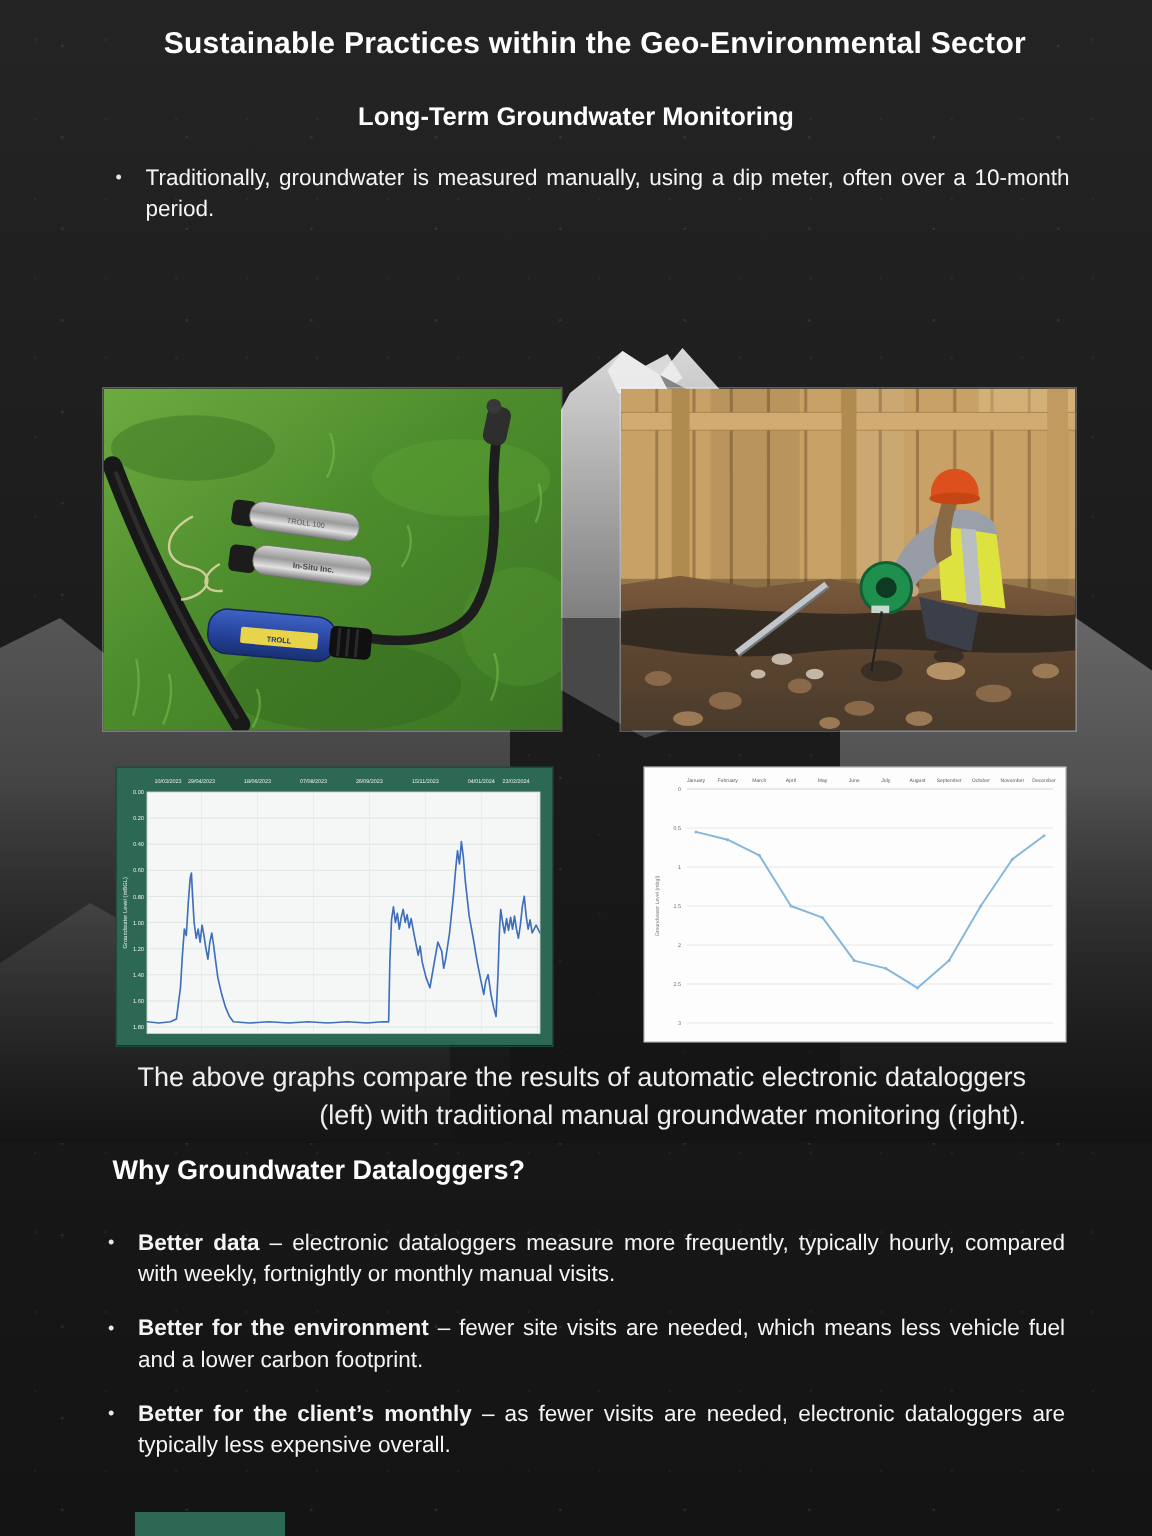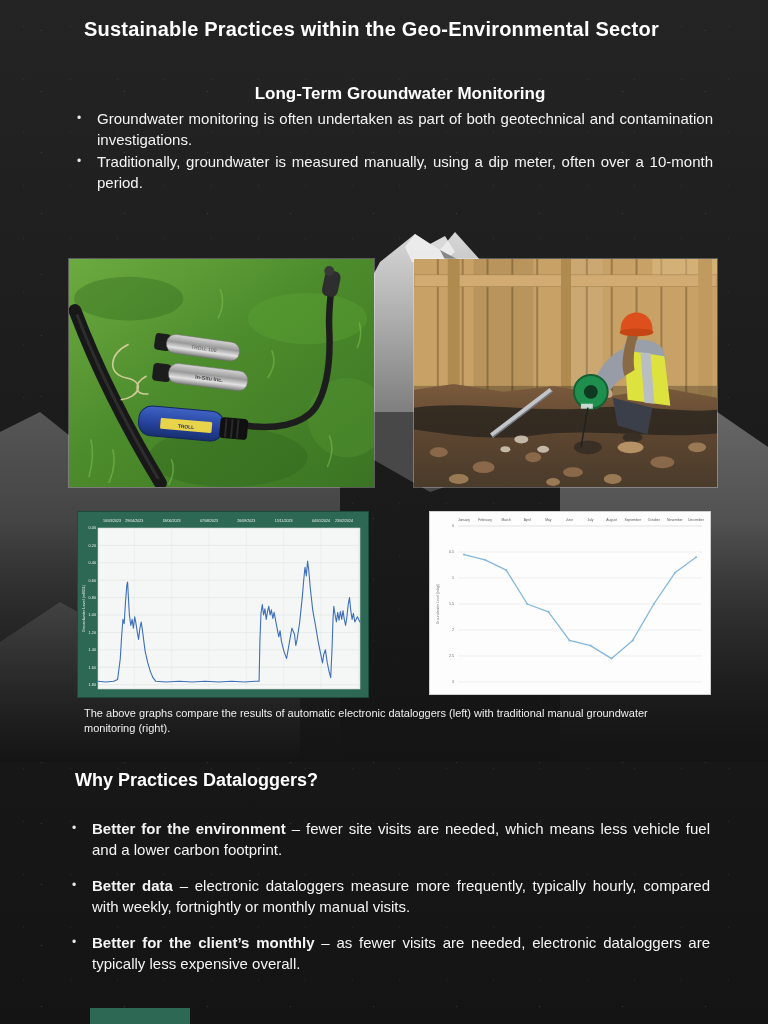--- a/index.html
+++ b/index.html
@@ -9,44 +9,44 @@
     background-color:#1a1a1a;
     background-image:
       radial-gradient(circle, rgba(255,255,255,.10) .6px, transparent 1.1px),
       radial-gradient(circle, rgba(255,255,255,.05) .6px, transparent 1.2px),
       linear-gradient(180deg,#242424 0%,#1b1b1b 45%,#141414 100%);
     background-size:83px 61px,47px 53px,100% 100%;
   }
   .mountain{position:absolute;left:0;top:222px;width:768px;height:540px;z-index:1;pointer-events:none;}
   .content{position:absolute;inset:0;z-index:2;}
   .page-title{
-    position:absolute;top:16px;left:84px;width:600px;text-align:left;
+    position:absolute;top:16px;left:84px;width:600px;text-align:right;
     font-size:20px;font-weight:700;line-height:1.3;letter-spacing:.2px;margin:0;
   }
   .page-subtitle{
     position:absolute;top:68px;left:84px;width:600px;text-align:center;
-    font-size:17px;font-weight:700;margin:16px;
+    font-size:17px;font-weight:700;margin:0;
   }
   .intro-list{
     position:absolute;top:108px;left:75px;width:638px;margin:0;padding:0;list-style:none;
     font-size:15px;line-height:21px;color:#f4f4f4;text-align:justify;
   }
   .intro-list li{position:relative;padding-left:22px;margin:0 0 1px 0;}
   .intro-list li::before{content:"•";position:absolute;left:2px;top:0;font-size:12px;color:#e8e8e8;}
   .photo{position:absolute;top:258px;height:230px;overflow:hidden;border:1px solid rgba(255,255,255,.28);box-sizing:border-box;}
   .photo svg{display:block;width:100%;height:100%;}
   .photo-left{left:68px;width:307px;}
   .photo-right{left:413px;width:305px;}
   .chart{position:absolute;overflow:hidden;}
   .chart svg{display:block;width:100%;height:100%;}
   .chart-left{left:78px;top:512px;width:290px;height:185px;box-shadow:0 0 0 1px #1d4a3b;}
   .chart-right{left:430px;top:512px;width:280px;height:182px;box-shadow:0 0 0 1px #cfcfcf;}
   .caption{
-    position:absolute;top:706px;left:84px;width:600px;text-align:left;
-    font-size:11px;line-height:1.4;color:#efefef;
+    position:absolute;top:706px;left:84px;width:600px;text-align:right;
+    font-size:18px;line-height:1.4;color:#efefef;
   }
   .why-heading{
     position:absolute;top:770px;left:75px;margin:0;
     font-size:18px;font-weight:700;color:#ffffff;
   }
   .why-list{
     position:absolute;top:818px;left:72px;width:638px;margin:0;padding:0;list-style:none;
     font-size:15px;line-height:21px;color:#f4f4f4;text-align:justify;
   }
   .why-list li{position:relative;padding-left:20px;margin:0 0 15px 0;}
@@ -86,21 +86,20 @@
     <polygon points="560,190 610,170 660,215 710,185 768,225 768,540 560,540" fill="url(#gRight)"></polygon>
     <polygon points="0,420 60,380 150,430 230,400 300,450 300,540 0,540" fill="#828282" opacity=".45"></polygon>
     <rect x="0" y="300" width="768" height="240" fill="url(#gFade)"></rect>
   </svg>
 
   <div class="content">
     <h1 class="page-title">Sustainable Practices within the Geo-Environmental Sector</h1>
     <h2 class="page-subtitle">Long-Term Groundwater Monitoring</h2>
 
     <ul class="intro-list">
-      <li>Groundwater monitoring is often undertaken as part of both geotechnical and contamination investigations.</li>
       <li>Traditionally, groundwater is measured manually, using a dip meter, often over a 10-month period.</li>
     </ul>
 
     <div class="photo photo-left">
       <svg viewBox="0 0 307 230" preserveAspectRatio="none">
         <defs>
           <linearGradient id="grass" x1="0" y1="0" x2="1" y2="1">
             <stop offset="0" stop-color="#6cab40"></stop>
               <stop offset=".45" stop-color="#4d8c2c"></stop>
               <stop offset="1" stop-color="#3a7423"></stop>
@@ -317,23 +316,23 @@
           <circle cx="181.63636363636363" cy="146.6" r="1" fill="#85b7dc"></circle>
           <circle cx="202.72727272727272" cy="128.4" r="1" fill="#85b7dc"></circle>
           <circle cx="223.8181818181818" cy="92" r="1" fill="#85b7dc"></circle>
           <circle cx="244.9090909090909" cy="60.8" r="1" fill="#85b7dc"></circle>
           <circle cx="266" cy="45.199999999999996" r="1" fill="#85b7dc"></circle>
         </svg>
     </div>
 
     <div class="caption">The above graphs compare the results of automatic electronic dataloggers (left) with traditional manual groundwater monitoring (right).</div>
 
-    <h3 class="why-heading">Why Practices Dataloggers?</h3>
+    <h3 class="why-heading">Why Groundwater Dataloggers?</h3>
 
     <ul class="why-list">
+      <li><span class="lead">Better data</span><span> – electronic dataloggers measure more frequently, typically hourly, compared with weekly, fortnightly or monthly manual visits.</span></li>
       <li><span class="lead">Better for the environment</span><span> – fewer site visits are needed, which means less vehicle fuel and a lower carbon footprint.</span></li>
-      <li><span class="lead">Better data</span><span> – electronic dataloggers measure more frequently, typically hourly, compared with weekly, fortnightly or monthly manual visits.</span></li>
       <li><span class="lead">Better for the client’s monthly</span><span> – as fewer visits are needed, electronic dataloggers are typically less expensive overall.</span></li>
     </ul>
 
     <div class="footer-bar"></div>
   </div>
 </div>
 
 </body></html>

